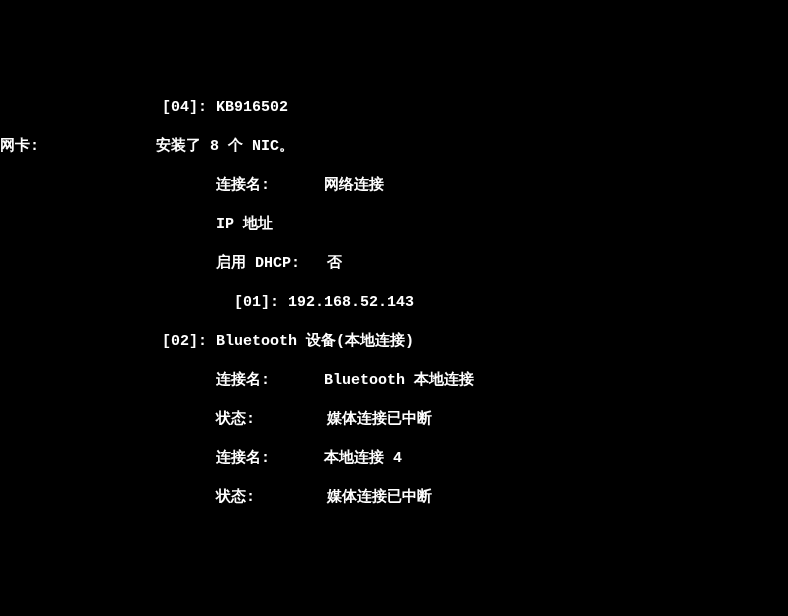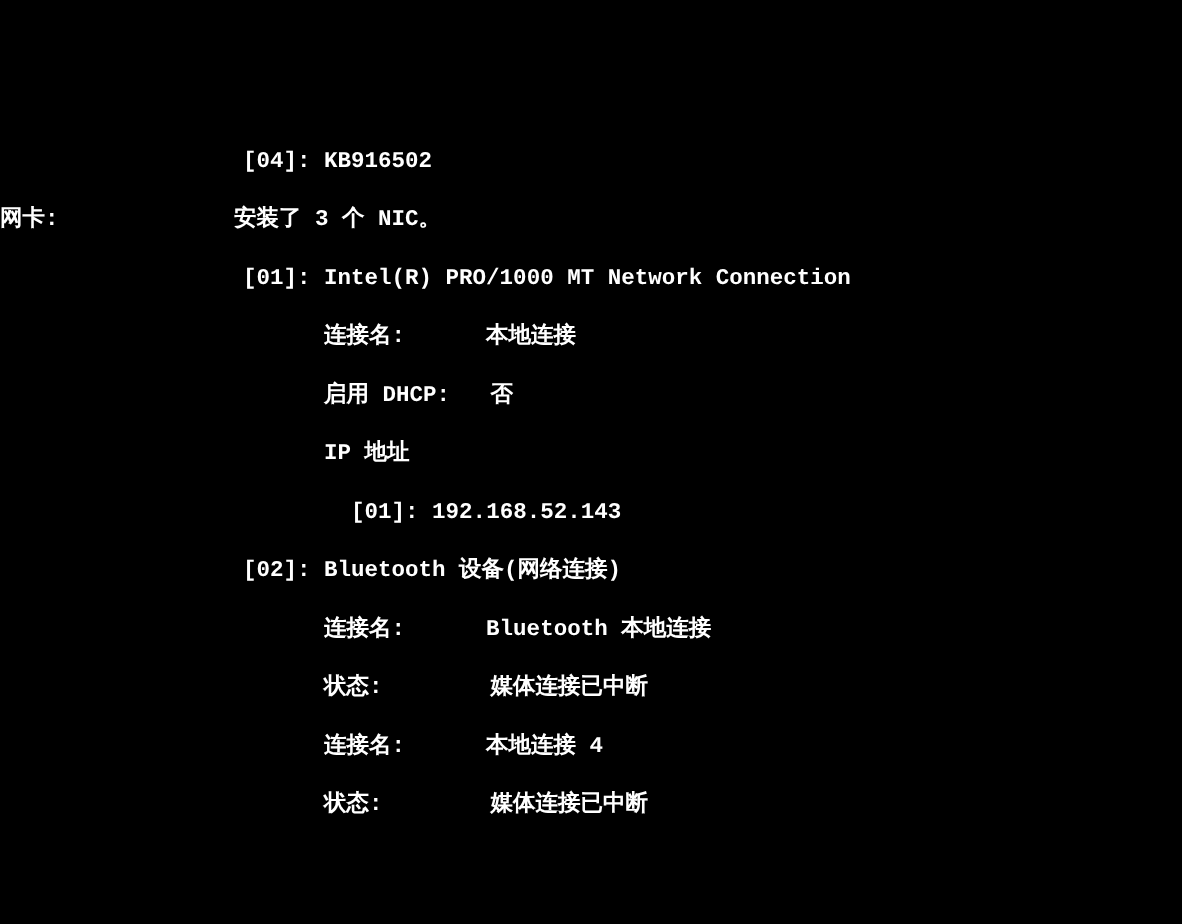--- a/index.html
+++ b/index.html
@@ -24,27 +24,26 @@
       font-family: Liberation Mono, monospace;
     }
   </style>
 </head>
 <body>
 
 
 
 <div class="terminal">
 <span class="line">                  [04]: KB916502</span>
-<span class="line"><span>网卡:</span>             <span>安装了 3 个 NIC。</span></span>
-<span class="line">                  <span>[01]</span>: <span>Intel(R) PRO/1000 MT Network Connection</span></span>
-<span class="line">                        <span>连接名:</span>      <span>本地连接</span></span>
+<span class="line"><span>网卡:</span>             <span>安装了 8 个 NIC。</span></span>
+<span class="line">                        <span>连接名:</span>      <span>网络连接</span></span>
+<span class="line">                        <span>IP 地址</span></span>
 <span class="line">                        <span>启用 DHCP:</span>   <span>否</span></span>
-<span class="line">                        <span>IP 地址</span></span>
 <span class="line">                          <span>[01]</span>: <span>192.168.52.143</span></span>
-<span class="line">                  <span>[02]</span>: <span>Bluetooth 设备(网络连接)</span></span>
+<span class="line">                  <span>[02]</span>: <span>Bluetooth 设备(本地连接)</span></span>
 <span class="line">                        <span>连接名:</span>      <span>Bluetooth 本地连接</span></span>
 <span class="line">                        <span>状态:</span>        <span>媒体连接已中断</span></span>
 <span class="line">                        <span>连接名:</span>      <span>本地连接 4</span></span>
 <span class="line">                        <span>状态:</span>        <span>媒体连接已中断</span></span>
 
 
 
 
 
 

